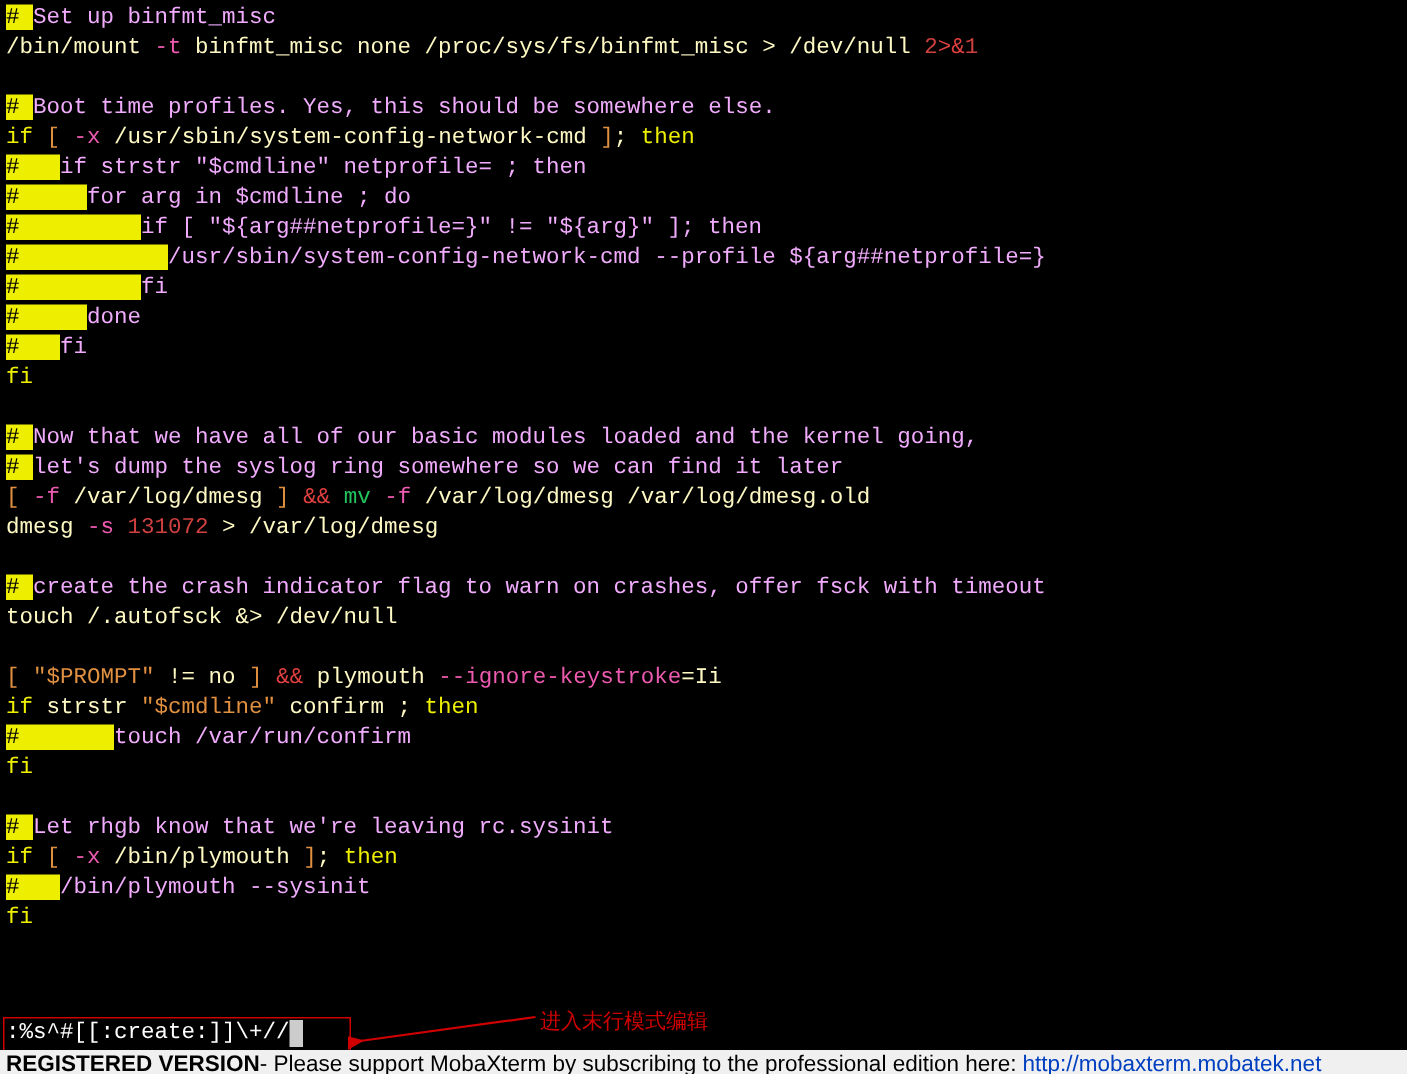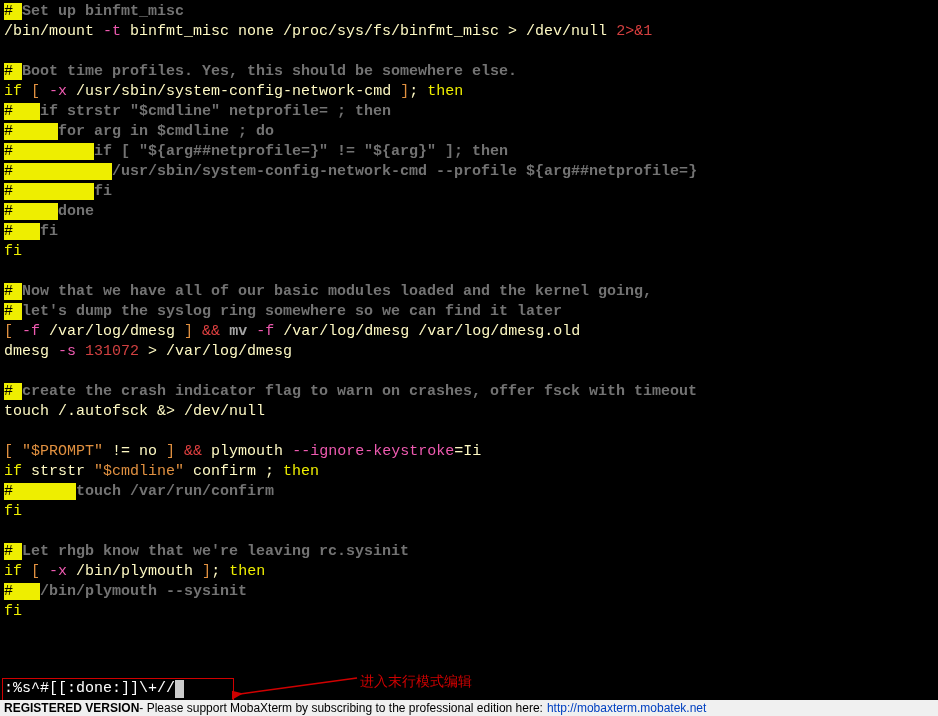--- a/index.html
+++ b/index.html
@@ -11,28 +11,28 @@
   color: #fff;
   width: 938px;
   height: 716px;
   overflow: hidden;
   position: relative;
 }
 .terminal {
   padding: 2px 4px;
   white-space: pre;
 }
-.c-teal { color: #737373; font-weight: bold; }
+.c-teal { color: #f0abfc; }
 .c-white { color: #fef9c3; }
 .c-yellow { color: #eeee00; }
 .c-orange { color: #e09040; }
 .c-red { color: #e04040; }
 .c-pink { color: #ee5ab0; }
 .c-num { color: #d04040; }
-.c-purple { color: #a3a3a3; font-weight: bold; }
+.c-purple { color: #22c55e; }
 .hl { background: #eeee00; color: #000; }
 .cmdline {
   position: absolute;
   bottom: 17px;
   left: 4px;
   color: #fff;
   display: flex;
   align-items: center;
 }
 .cursor {
@@ -70,36 +70,36 @@
 }
 .statusbar {
   position: absolute;
   bottom: 0;
   left: 0;
   right: 0;
   height: 16px;
   background: #f0f0f0;
   color: #000;
   font-family: Arial, sans-serif;
-  font-size: 12px;
+  font-size: 15px;
   display: flex;
-  align-items: center;
+  align-items: flex-start;
   padding: 0 4px;
   white-space: nowrap;
 }
 .statusbar .bold { font-weight: bold; }
 .statusbar .link { color: #0040c0; margin-left: 4px; }
 </style>
 </head>
 <body>
 
 <div class="terminal" id="term"><div><span class="hl"># </span><span class="c-teal">Set up binfmt_misc</span></div><div><span class="c-white">/bin/mount </span><span class="c-pink">-t</span><span class="c-white"> binfmt_misc none /proc/sys/fs/binfmt_misc &gt; /dev/null </span><span class="c-num">2</span><span class="c-red">&gt;&amp;</span><span class="c-num">1</span></div><div><span> </span></div><div><span class="hl"># </span><span class="c-teal">Boot time profiles. Yes, this should be somewhere else.</span></div><div><span class="c-yellow">if</span><span class="c-white"> </span><span class="c-orange">[</span><span class="c-white"> </span><span class="c-pink">-x</span><span class="c-white"> /usr/sbin/system-config-network-cmd </span><span class="c-orange">]</span><span class="c-white">; </span><span class="c-yellow">then</span></div><div><span class="hl">#   </span><span class="c-teal">if strstr "$cmdline" netprofile= ; then</span></div><div><span class="hl">#     </span><span class="c-teal">for arg in $cmdline ; do</span></div><div><span class="hl">#         </span><span class="c-teal">if [ "${arg##netprofile=}" != "${arg}" ]; then</span></div><div><span class="hl">#           </span><span class="c-teal">/usr/sbin/system-config-network-cmd --profile ${arg##netprofile=}</span></div><div><span class="hl">#         </span><span class="c-teal">fi</span></div><div><span class="hl">#     </span><span class="c-teal">done</span></div><div><span class="hl">#   </span><span class="c-teal">fi</span></div><div><span class="c-yellow">fi</span></div><div><span> </span></div><div><span class="hl"># </span><span class="c-teal">Now that we have all of our basic modules loaded and the kernel going,</span></div><div><span class="hl"># </span><span class="c-teal">let's dump the syslog ring somewhere so we can find it later</span></div><div><span class="c-orange">[</span><span class="c-white"> </span><span class="c-pink">-f</span><span class="c-white"> /var/log/dmesg </span><span class="c-orange">]</span><span class="c-white"> </span><span class="c-red">&amp;&amp;</span><span class="c-white"> </span><span class="c-purple">mv</span><span class="c-white"> </span><span class="c-pink">-f</span><span class="c-white"> /var/log/dmesg /var/log/dmesg.old</span></div><div><span class="c-white">dmesg </span><span class="c-pink">-s</span><span class="c-white"> </span><span class="c-num">131072</span><span class="c-white"> &gt; /var/log/dmesg</span></div><div><span> </span></div><div><span class="hl"># </span><span class="c-teal">create the crash indicator flag to warn on crashes, offer fsck with timeout</span></div><div><span class="c-white">touch /.autofsck &amp;&gt; /dev/null</span></div><div><span> </span></div><div><span class="c-orange">[</span><span class="c-white"> </span><span class="c-orange">"$PROMPT"</span><span class="c-white"> != no </span><span class="c-orange">]</span><span class="c-white"> </span><span class="c-red">&amp;&amp;</span><span class="c-white"> plymouth </span><span class="c-pink">--ignore-keystroke</span><span class="c-white">=Ii</span></div><div><span class="c-yellow">if</span><span class="c-white"> strstr </span><span class="c-orange">"$cmdline"</span><span class="c-white"> confirm ; </span><span class="c-yellow">then</span></div><div><span class="hl">#       </span><span class="c-teal">touch /var/run/confirm</span></div><div><span class="c-yellow">fi</span></div><div><span> </span></div><div><span class="hl"># </span><span class="c-teal">Let rhgb know that we're leaving rc.sysinit</span></div><div><span class="c-yellow">if</span><span class="c-white"> </span><span class="c-orange">[</span><span class="c-white"> </span><span class="c-pink">-x</span><span class="c-white"> /bin/plymouth </span><span class="c-orange">]</span><span class="c-white">; </span><span class="c-yellow">then</span></div><div><span class="hl">#   </span><span class="c-teal">/bin/plymouth --sysinit</span></div><div><span class="c-yellow">fi</span></div></div>
 
 <div class="cmdline">
-  <span>:%s^#[[:done:]]\+//</span>
+  <span>:%s^#[[:create:]]\+//</span>
     <span class="cursor"></span>
 </div>
 
 <div class="redbox"></div>
 
 <div class="arrow">
   <svg viewBox="0 0 130 40">
     <defs>
       <marker id="ah" markerWidth="10" markerHeight="8" refX="2" refY="4" orient="auto">
         <polygon points="10,0 0,4 10,8" fill="#d00000"></polygon>

